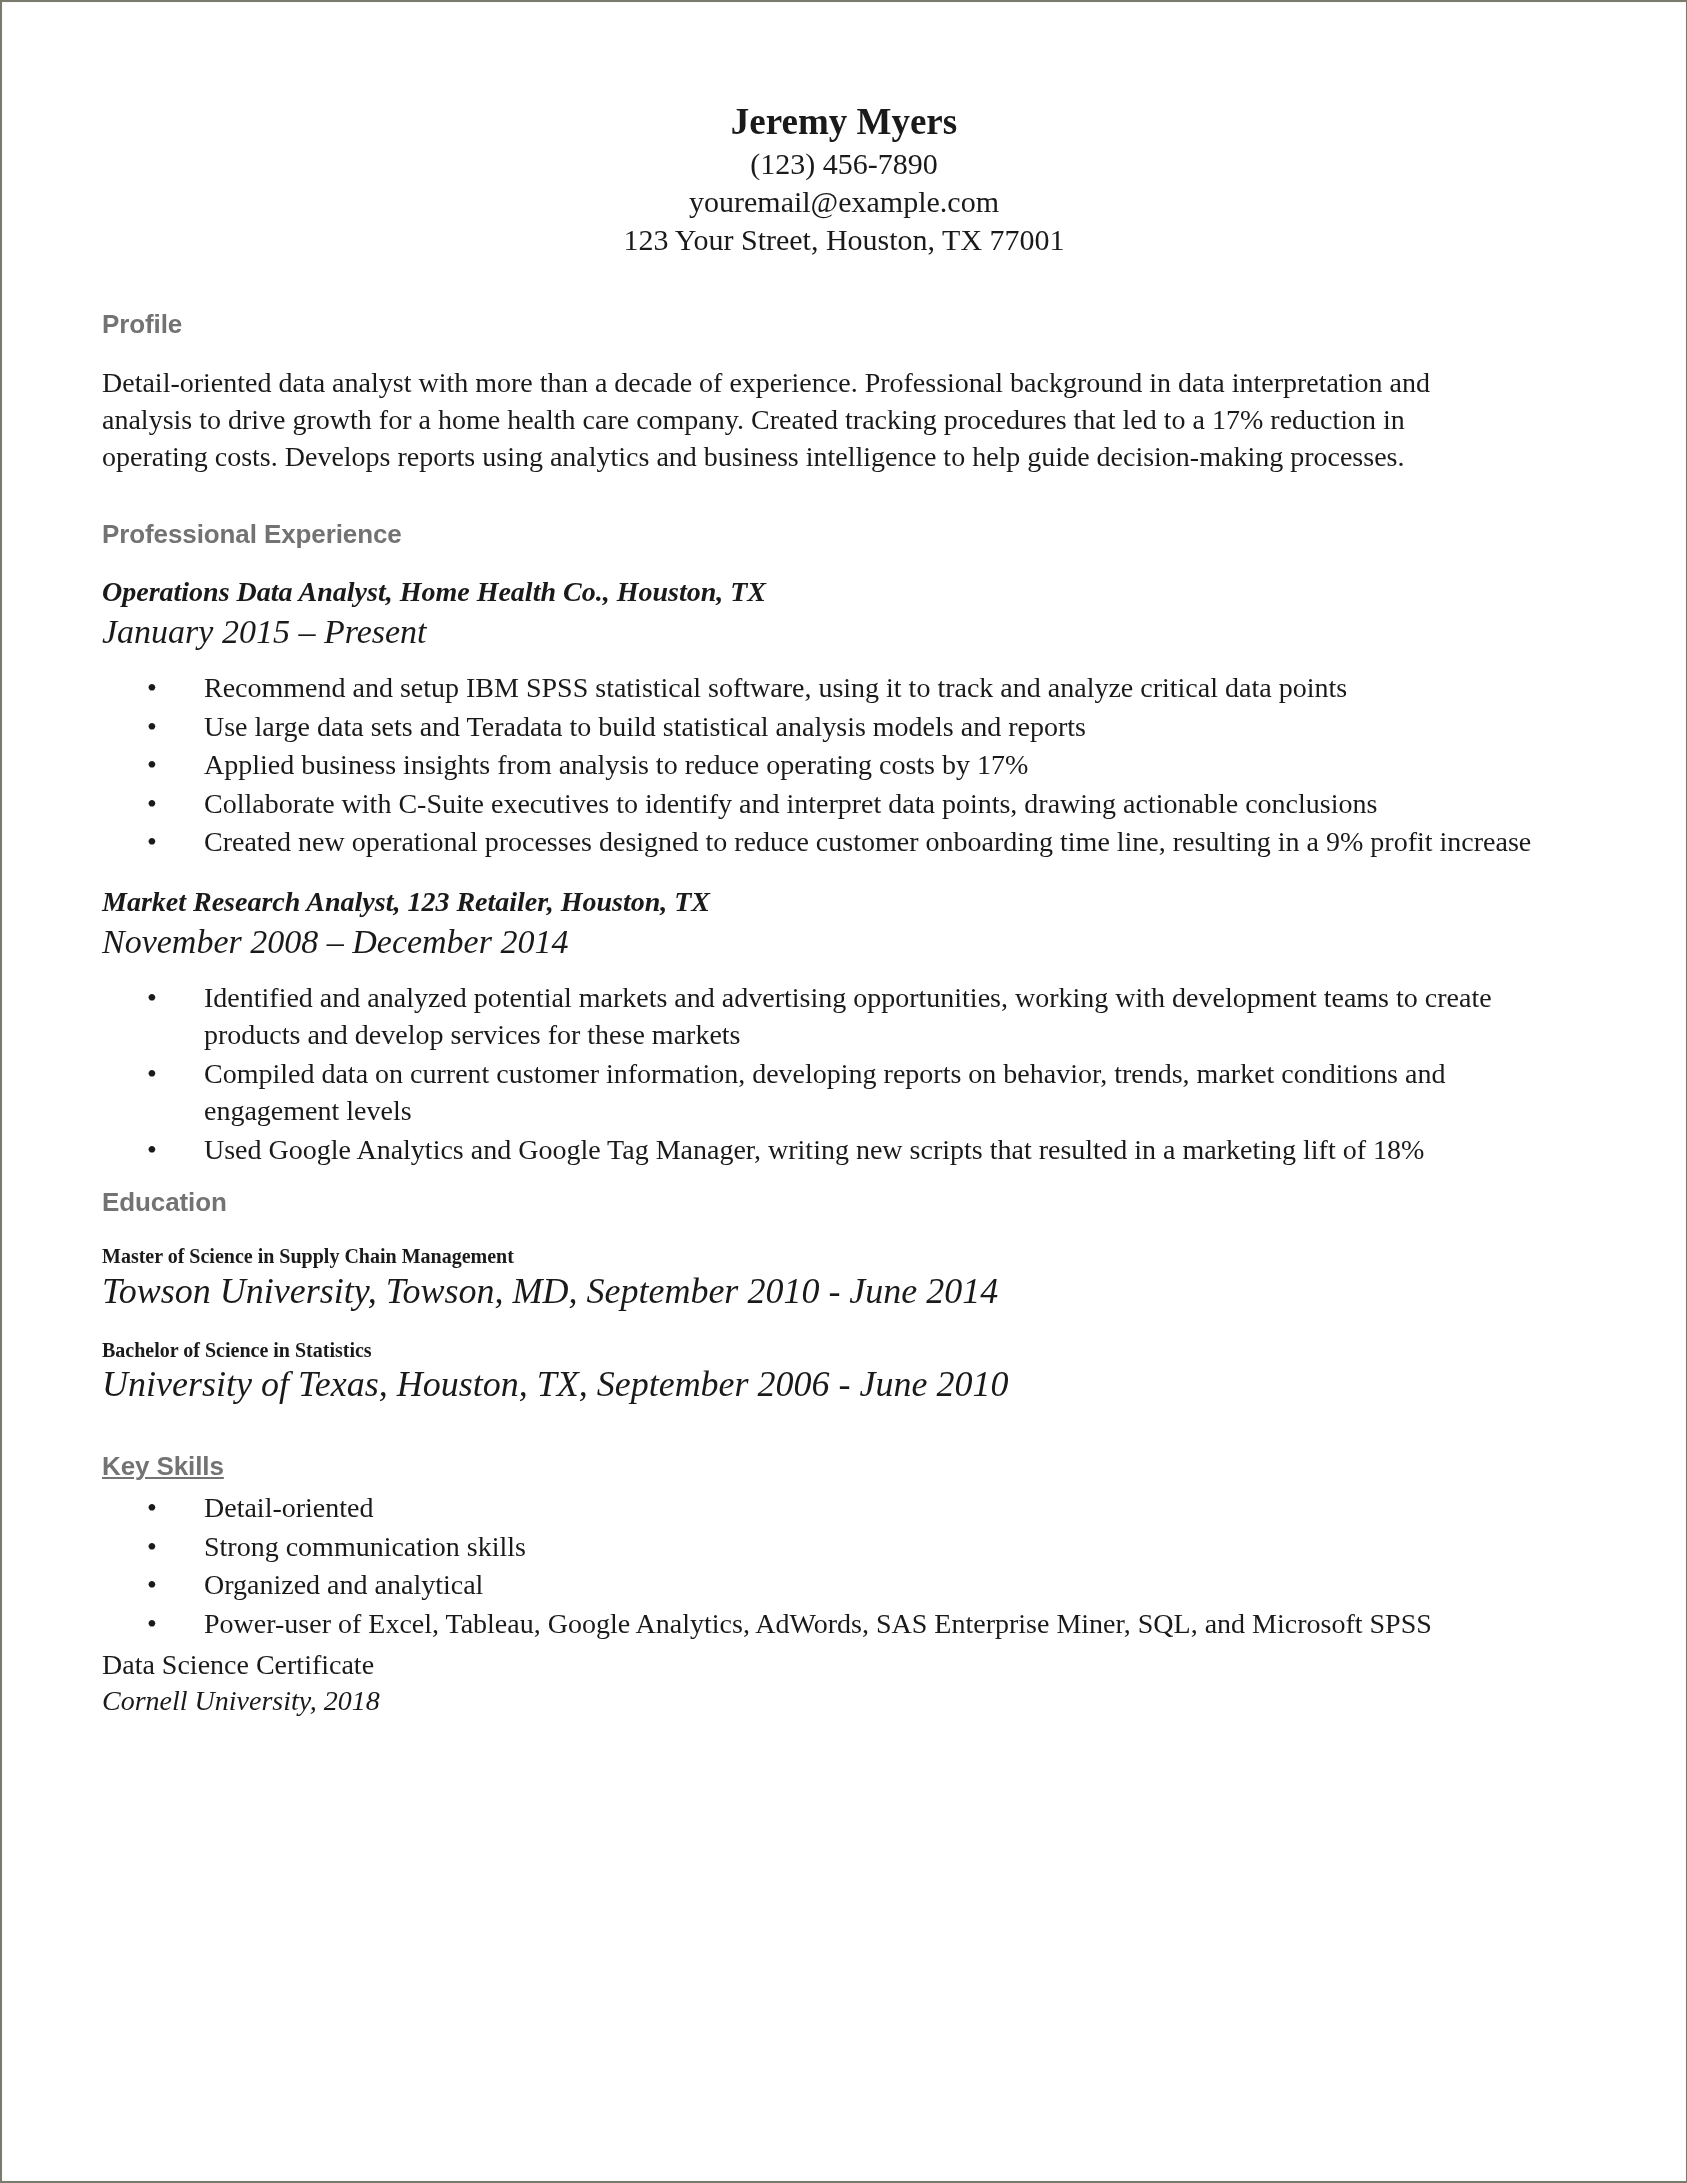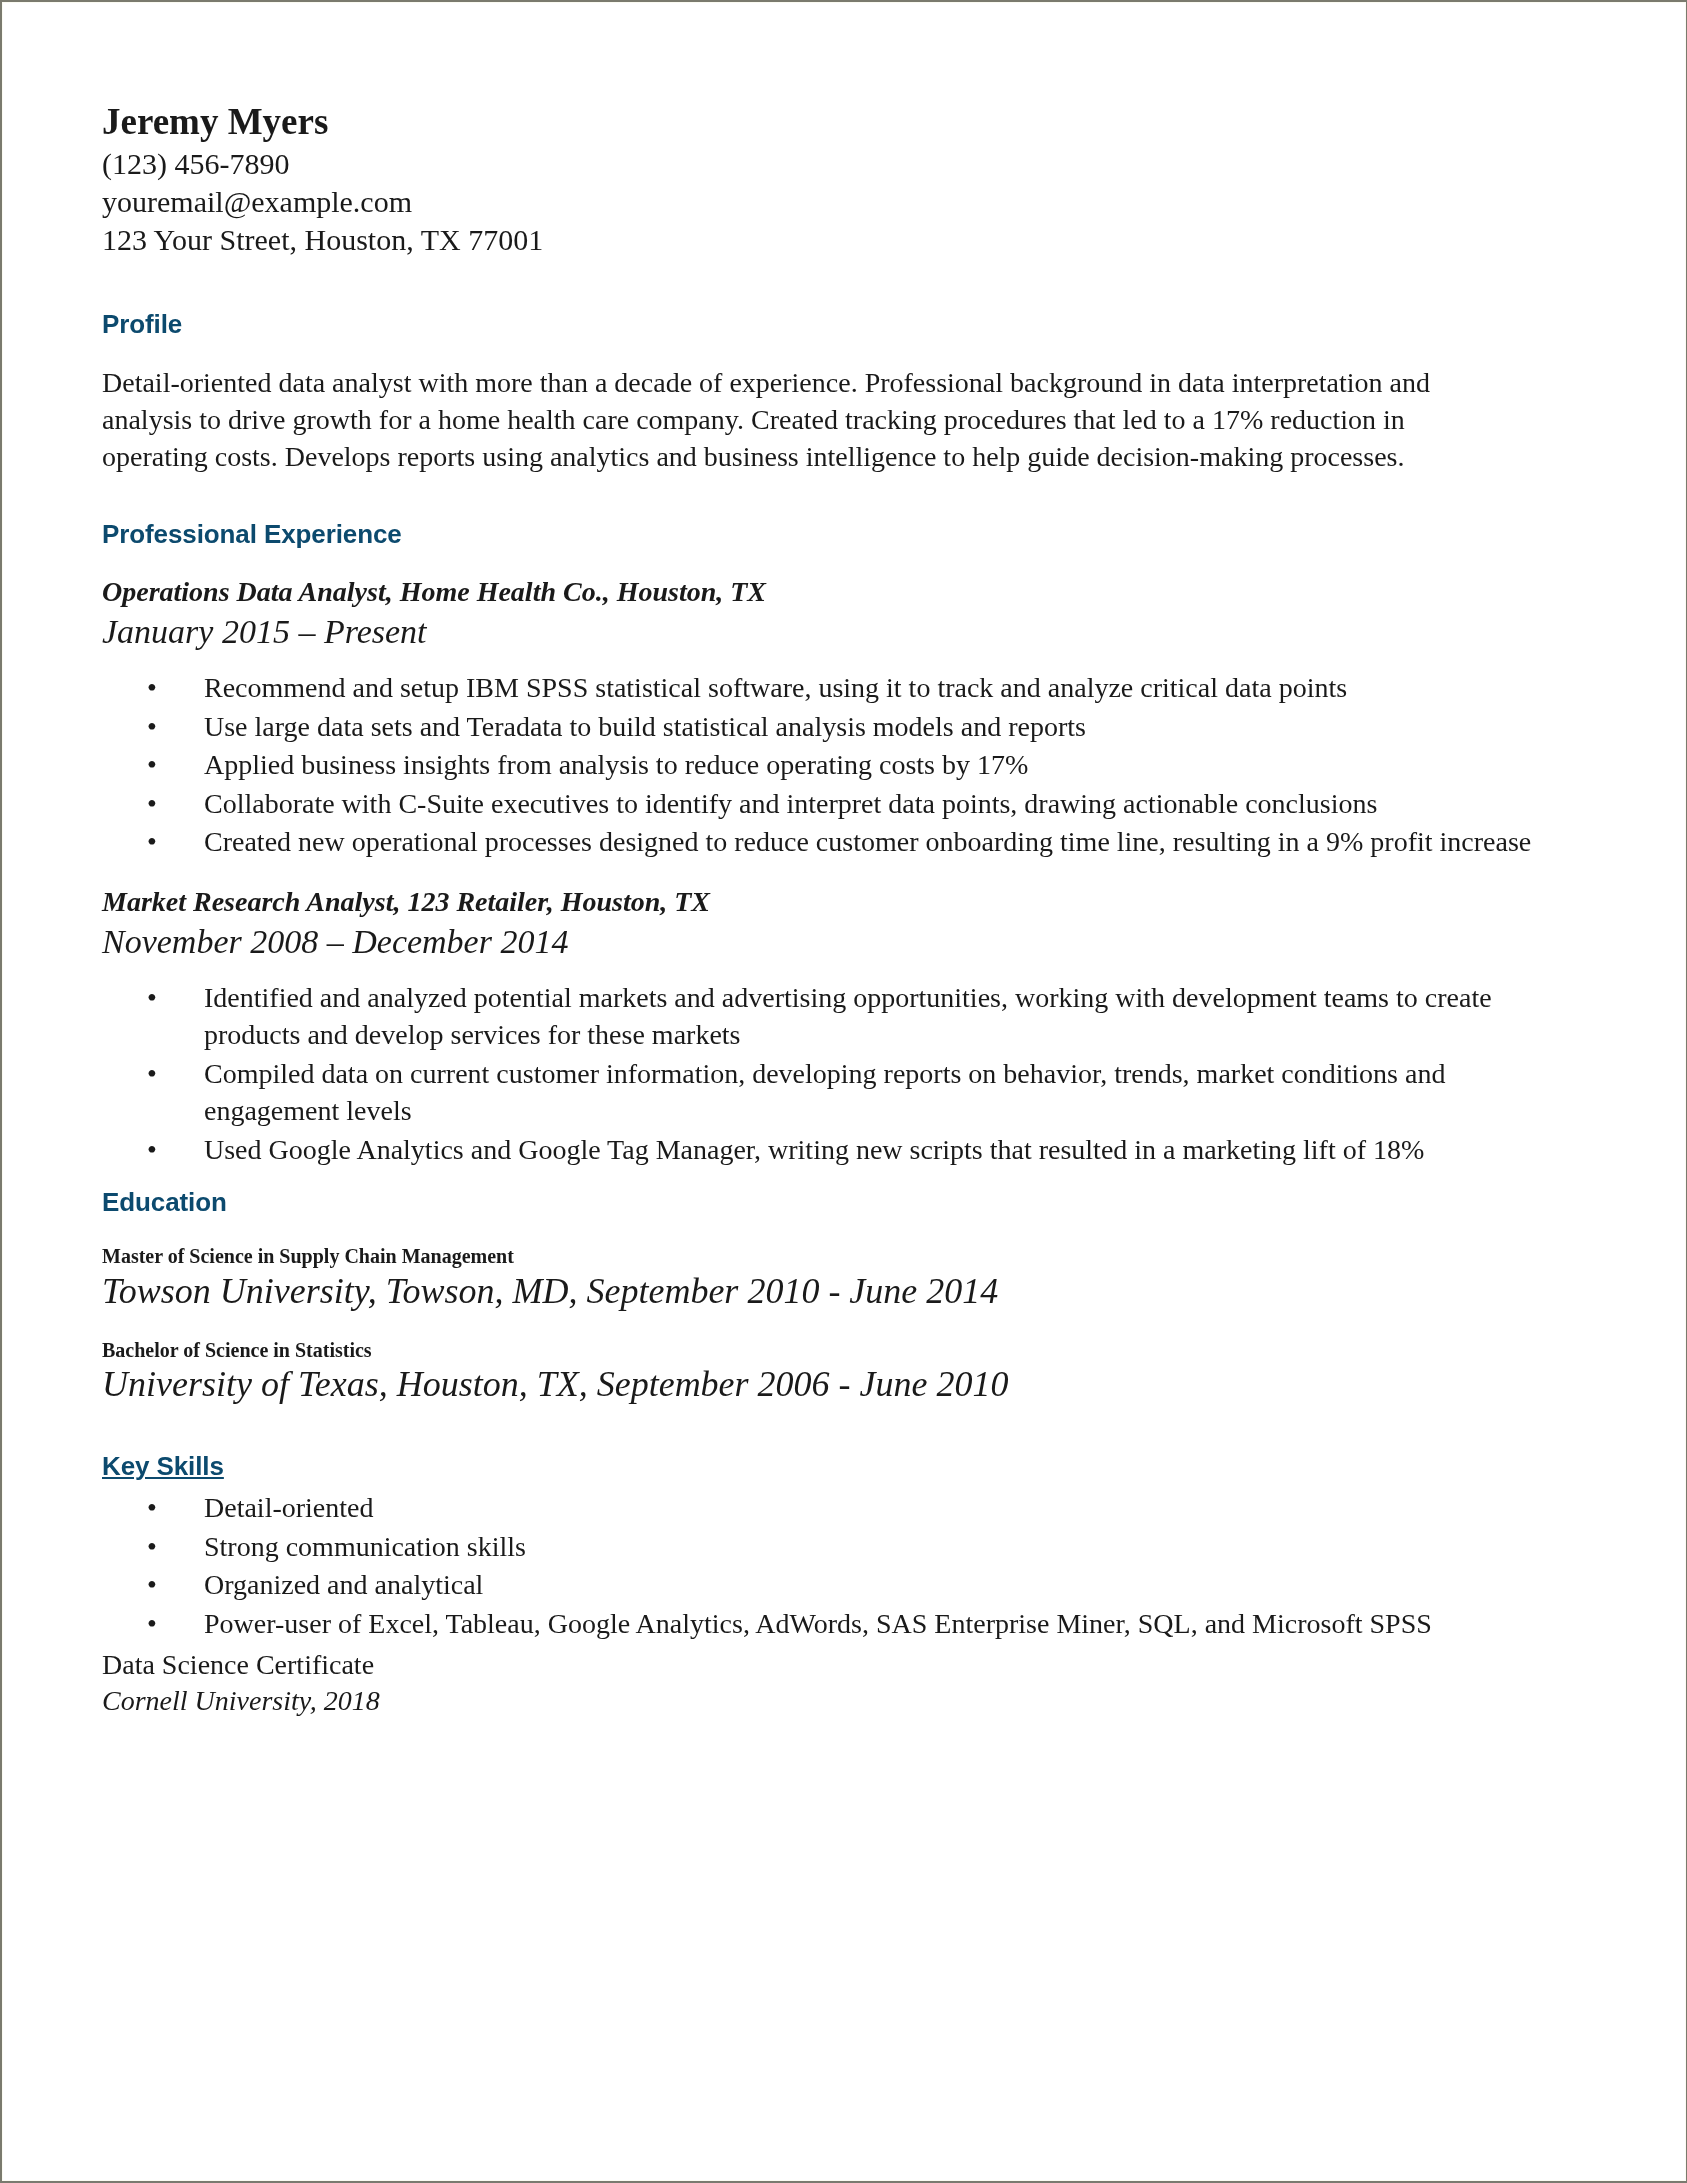--- a/index.html
+++ b/index.html
@@ -22,40 +22,40 @@
     position: absolute;
     left: 0; top: 0;
     width: 100%;
     height: 100%;
     box-sizing: border-box;
     border: 1.3px solid #fbfbf2;
     padding: 99px 99px 0 99px;
   }
 
   
-  .header { }
+  .header { text-align: center; }
   .name {
     font-size: 37px;
     font-weight: bold;
     line-height: 1.08;
     letter-spacing: 0px;
     margin: 0 0 2.6px 0;
   }
   .contact-line {
     font-size: 30px;
     line-height: 1.28;
     margin: 0;
   }
 
   
   .section-heading {
     font-family: "Liberation Sans", "DejaVu Sans", sans-serif;
     font-weight: bold;
     font-size: 26px;
-    color: #0c4a6e;
+    color: #737373;
     letter-spacing: -0.1px;
     margin: 0;
   }
   .sec-profile       { margin-top: 49px; }
   .sec-experience    { margin-top: 44px; }
   .sec-education     { margin-top: 19px; }
   .sec-skills        { margin-top: 44px; text-decoration: underline; }
   .sec-certs         { margin-top: 41px; }
 
   

